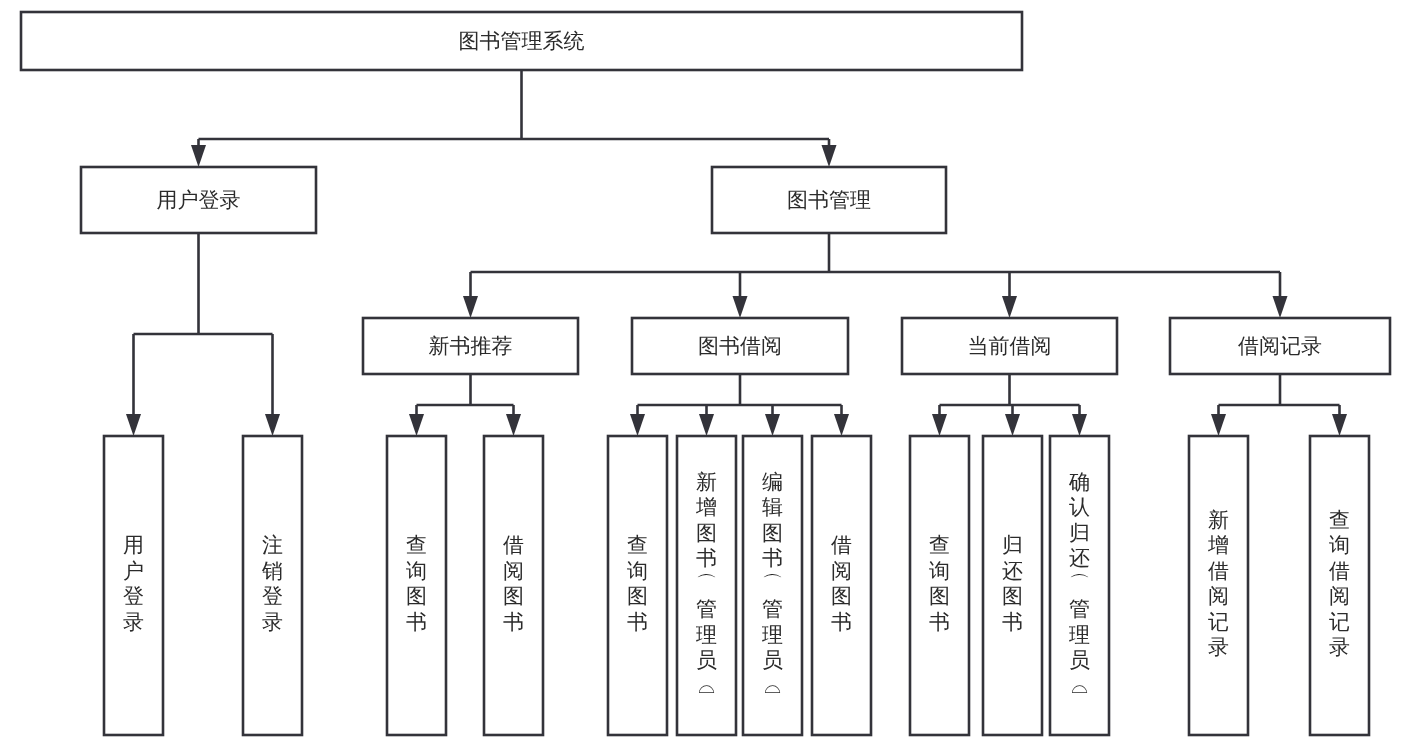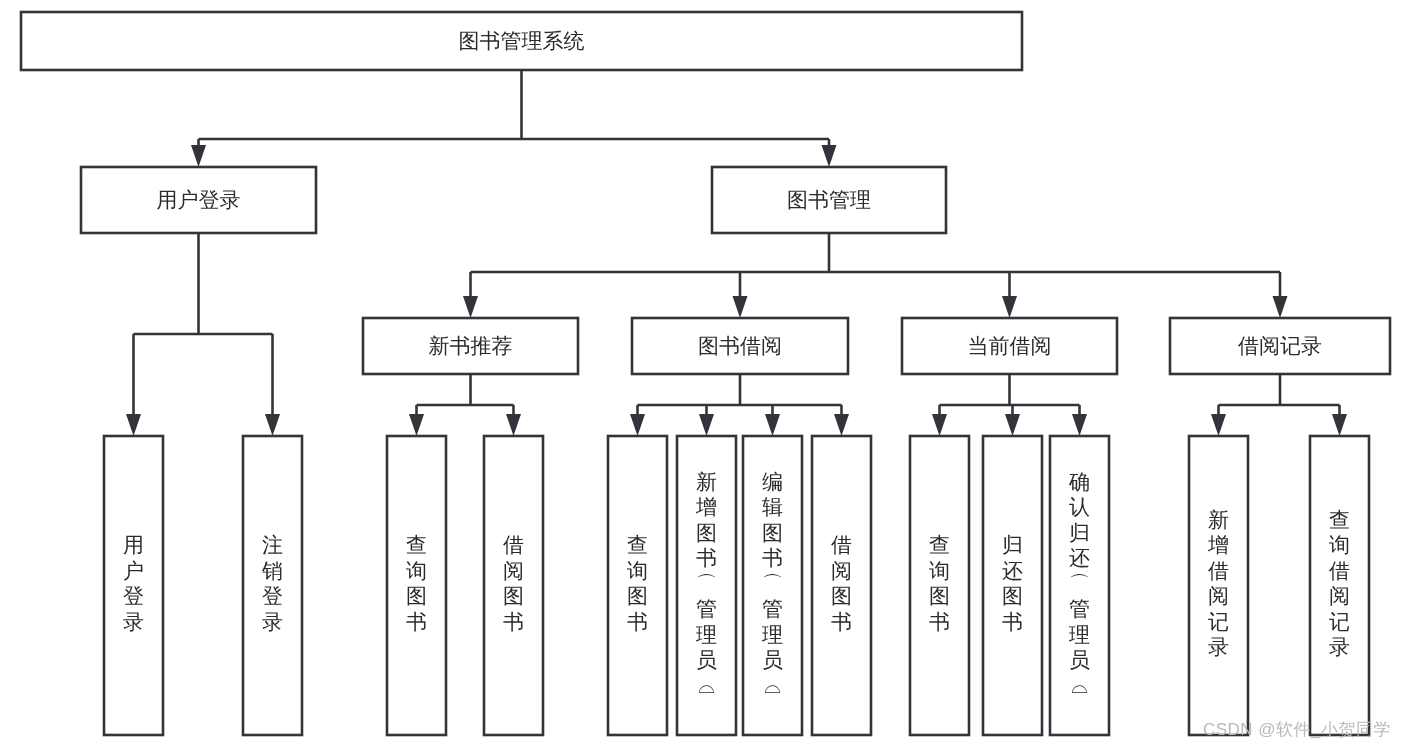--- a/index.html
+++ b/index.html
@@ -204,14 +204,13 @@
         <g>
           <rect class="node-box" x="1189" y="436" width="59" height="299"></rect>
           <text class="node-label-v" x="1218.5" y="526.75"><tspan x="1218.5" dy="0">新</tspan><tspan x="1218.5" dy="25.5">增</tspan><tspan x="1218.5" dy="25.5">借</tspan><tspan x="1218.5" dy="25.5">阅</tspan><tspan x="1218.5" dy="25.5">记</tspan><tspan x="1218.5" dy="25.5">录</tspan></text>
         </g>
         <g>
           <rect class="node-box" x="1310" y="436" width="59" height="299"></rect>
           <text class="node-label-v" x="1339.5" y="526.75"><tspan x="1339.5" dy="0">查</tspan><tspan x="1339.5" dy="25.5">询</tspan><tspan x="1339.5" dy="25.5">借</tspan><tspan x="1339.5" dy="25.5">阅</tspan><tspan x="1339.5" dy="25.5">记</tspan><tspan x="1339.5" dy="25.5">录</tspan></text>
         </g>
       </g>
   </svg>
-  <div class="watermark">CSDN @软件_小贺同学</div>
 </div>
 
 </body></html>

